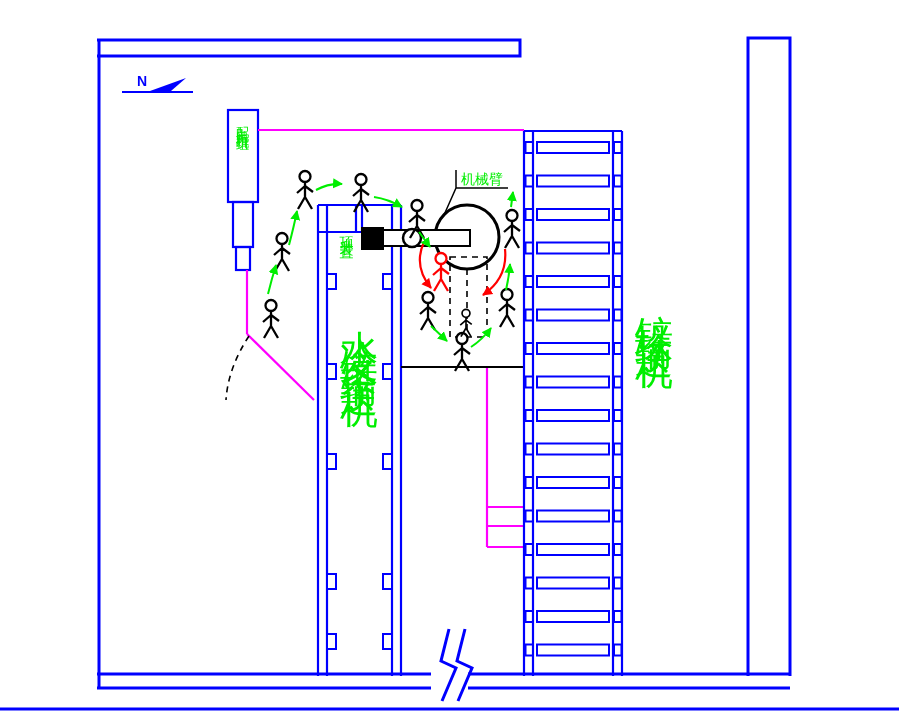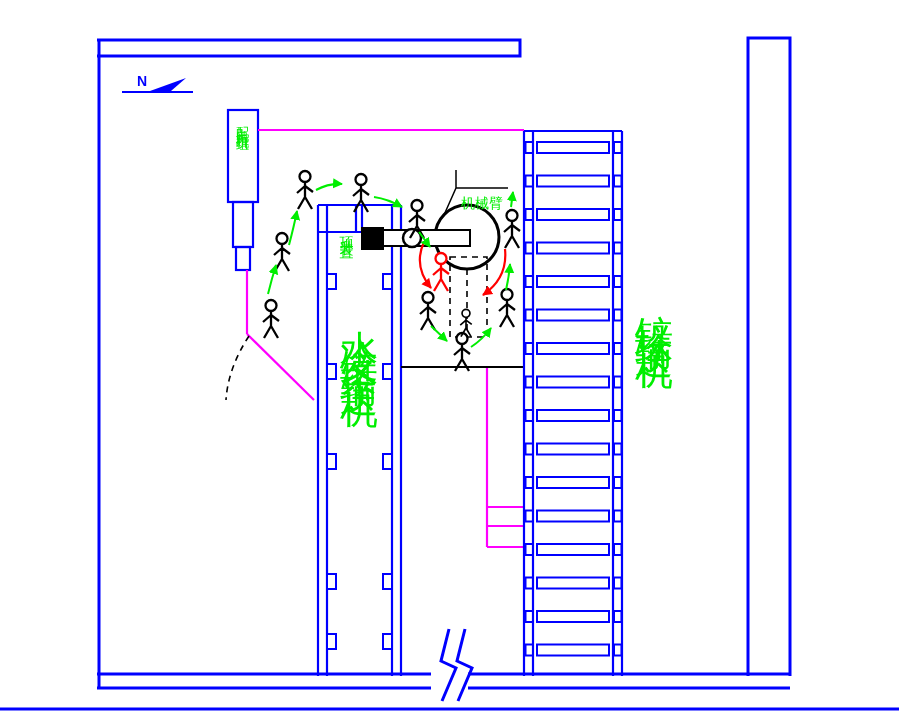--- a/index.html
+++ b/index.html
@@ -21,21 +21,21 @@
   use.person { stroke:var(--black,#000000); stroke-width:2.3; fill:#ffffff; }
   use.person.red { stroke:var(--red,#ff0000); }
 
   
   .vtext { position:absolute; writing-mode:vertical-rl; text-orientation:upright;
            color:var(--green,#00ff00); line-height:1; white-space:nowrap; }
   .vtext.big   { font-size:38px; letter-spacing:10px; }
   .vtext.big5  { font-size:38px; letter-spacing:9px; }
   .vtext.small { font-size:13px; letter-spacing:3px; }
   .vtext.med   { font-size:14px; letter-spacing:3px; }
-  .htext { position:absolute; color:var(--green,#00ff00); font-size:14px; white-space:nowrap;margin-top:24px; }
+  .htext { position:absolute; color:var(--green,#00ff00); font-size:14px; white-space:nowrap; }
   .ntext { position:absolute; color:var(--blue,#0000ff); font-size:14px; font-weight:bold; }
 </style>
 </head>
 <body>
 
 <div class="stage">
 
   <svg width="899" height="724" viewBox="0 0 899 724">
     <defs>
       <g id="person">

